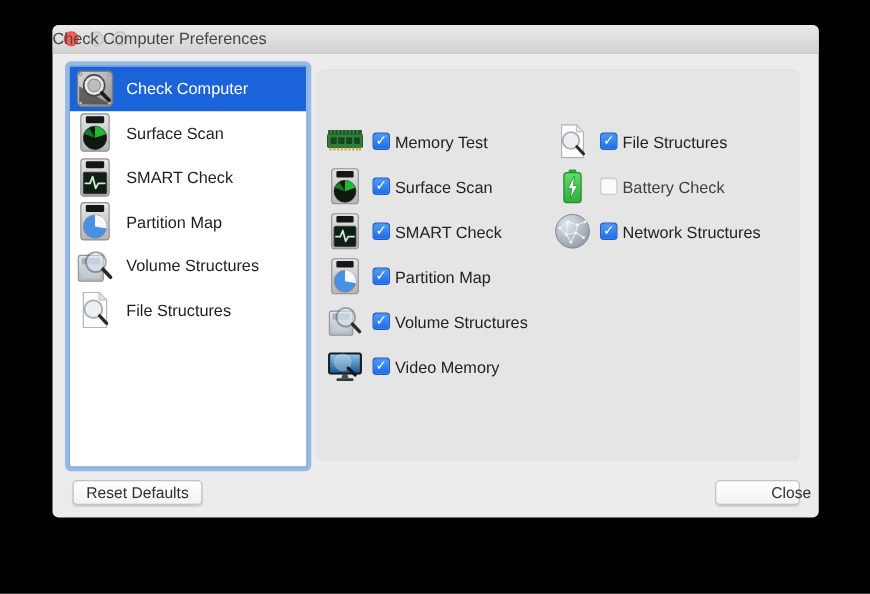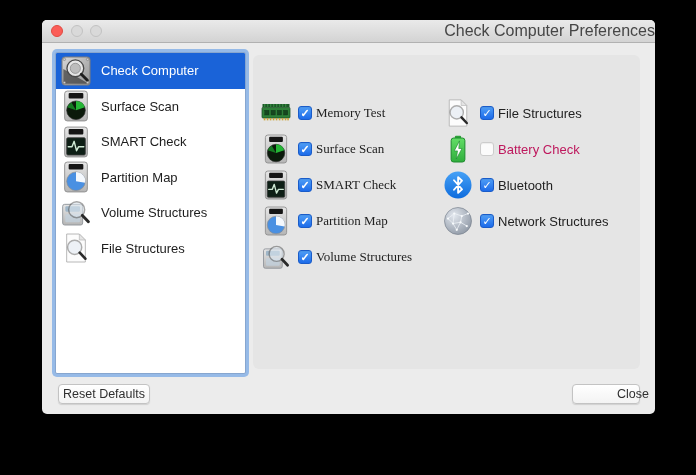--- a/index.html
+++ b/index.html
@@ -14,21 +14,21 @@
     box-shadow:0 12px 34px rgba(0,0,0,.6),0 0 1px rgba(0,0,0,.5);
   }
   .titlebar{
     position:absolute;left:0;top:0;right:0;height:22px;
     background:linear-gradient(#eaeaea,#d3d3d3);
     border-bottom:1px solid #b1b1b1;
     border-radius:5px 5px 0 0;
   }
   .title{
     position:absolute;left:0;right:0;top:0;height:22px;line-height:22px;
-    text-align:right;font-size:16px;color:#464646;padding-left:48px;
+    text-align:left;font-size:13px;color:#464646;
   }
   .tl{position:absolute;top:5px;width:12px;height:12px;border-radius:50%;box-sizing:border-box;}
   .tl.red{left:9px;background:#fb5d57;border:1px solid #e14a41;}
   .tl.grey1{left:29px;background:#d9d9d9;border:1px solid #c2c2c2;}
   .tl.grey2{left:48px;background:#d9d9d9;border:1px solid #c2c2c2;}
 
   .sidebar{
     position:absolute;left:13px;top:32px;width:191px;height:322px;
     background:#ffffff;border:1px solid #87a6cf;border-radius:2px;
     box-shadow:0 0 0 3px rgba(122,170,230,.75);
@@ -38,49 +38,49 @@
   .side-row .sicon{width:32px;height:32px;flex:0 0 32px;margin-right:9px;}
   .side-row .slbl{font-size:13px;color:#1d1d1d;white-space:nowrap;}
   .side-row.selected{background:#1a63d8;}
   .side-row.selected .slbl{color:#ffffff;}
 
   .panel{
     position:absolute;left:211px;top:35px;width:387px;height:314px;
     background:#e5e5e5;border-radius:6px;
   }
   .col{position:absolute;top:43px;}
-  .col.left{left:8px;font-family:Liberation Serif, serif;}
+  .col.left{left:8px;}
   .col.right{left:190px;}
   .crow{height:30px;margin-bottom:6px;display:flex;align-items:center;}
   .crow .micon{width:30px;height:30px;flex:0 0 30px;margin-right:7px;}
   .cb{
     width:14px;height:14px;box-sizing:border-box;border-radius:3px;flex:0 0 14px;
     background:#ffffff;border:1px solid #b9b9b9;position:relative;
     box-shadow:inset 0 1px 1px rgba(0,0,0,.06);
   }
   .cb.on{
     background:linear-gradient(#4f9ef6,#1d6be9);border:1px solid #1a5cc9;
   }
   .cb.on::after{
     content:"✓";position:absolute;left:0;top:0;width:12px;height:12px;
     color:#fff;font-size:11px;line-height:12.5px;text-align:center;font-weight:bold;
   }
   .lbl{font-size:13px;color:#222;margin-left:4px;white-space:nowrap;}
-  .crow.disabled .lbl{color:#be185d;}
+  .crow.disabled .lbl{color:#404040;}
   .crow.disabled .cb{border-color:#cccccc;background:#fbfbfb;}
 
   .btn{
     position:absolute;height:20px;box-sizing:border-box;
     background:linear-gradient(#ffffff,#f3f3f3);
     border:1px solid #c3c3c3;border-radius:4px;
     font-size:12.5px;color:#2f2f2f;text-align:center;line-height:18px;
     box-shadow:0 1px 1px rgba(0,0,0,.12);cursor:default;
     font-family:"Liberation Sans","DejaVu Sans",sans-serif;
   }
-  .btn-reset{left:16px;top:364px;width:92px;}
+  .btn-reset{left:16px;top:364px;width:104px;}
   .btn-close{left:530px;top:364px;width:68px;padding-left:44px;}
   .hiddefs{position:absolute;width:0;height:0;overflow:hidden;}
 </style>
 </head>
 <body>
 
 <svg class="hiddefs" aria-hidden="true">
   <defs>
     <linearGradient id="gMetal" x1="0" y1="0" x2="0" y2="1">
       <stop offset="0" stop-color="#e6e6e6"></stop>
@@ -337,43 +337,43 @@
         <span class="cb on"></span>
         <span class="lbl">Partition Map</span>
       </div>
       <div class="crow">
         <svg class="micon">
             <use href="#sym-volume-structures"></use>
           </svg>
         <span class="cb on"></span>
         <span class="lbl">Volume Structures</span>
       </div>
+      <div class="crow">
+        <svg class="micon">
+            <use href="#sym-video-memory"></use>
+          </svg>
+        <span class="cb on"></span>
+        <span class="lbl">Video Memory</span>
+      </div>
     </div>
 
     <div class="col right">
       <div class="crow">
         <svg class="micon">
             <use href="#sym-file-structures"></use>
           </svg>
         <span class="cb on"></span>
         <span class="lbl">File Structures</span>
       </div>
       <div class="crow disabled">
         <svg class="micon">
             <use href="#sym-battery-check"></use>
           </svg>
         <span class="cb"></span>
         <span class="lbl">Battery Check</span>
-      </div>
-      <div class="crow">
-        <svg class="micon">
-            <use href="#sym-bluetooth"></use>
-          </svg>
-        <span class="cb on"></span>
-        <span class="lbl">Bluetooth</span>
       </div>
       <div class="crow">
         <svg class="micon">
             <use href="#sym-network-interfaces"></use>
           </svg>
         <span class="cb on"></span>
         <span class="lbl">Network Structures</span>
       </div>
     </div>
   </div>

